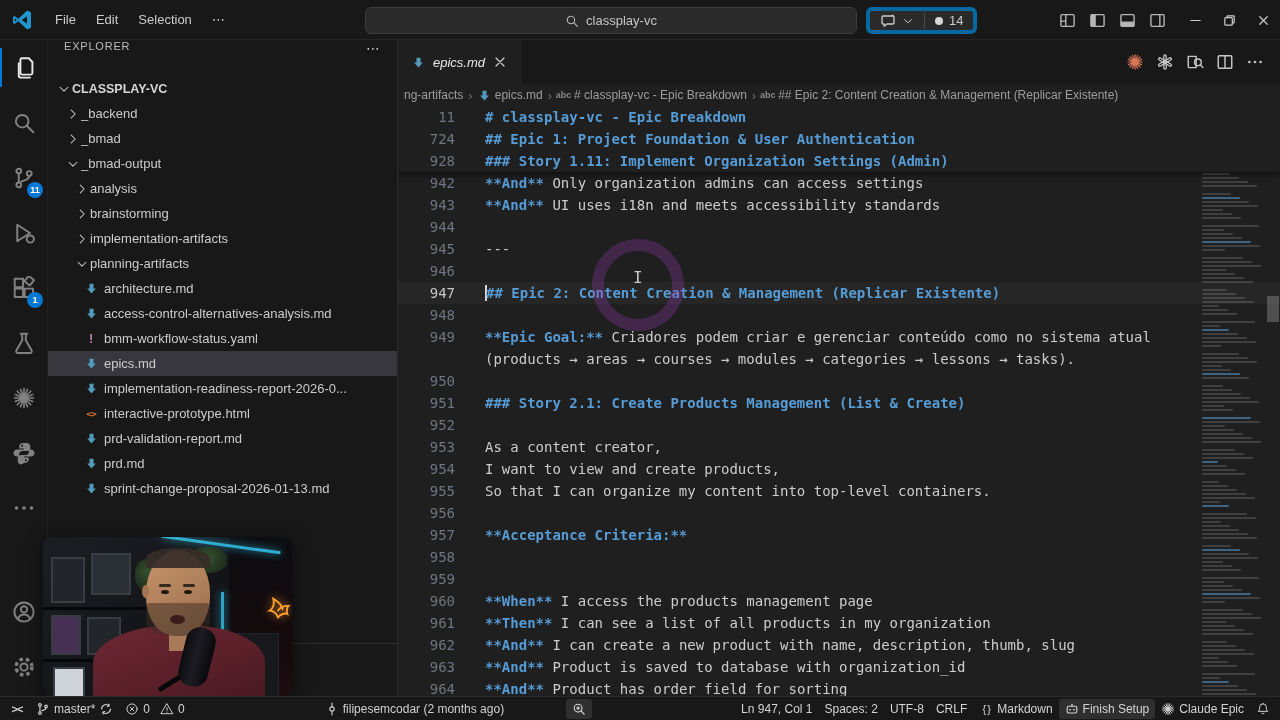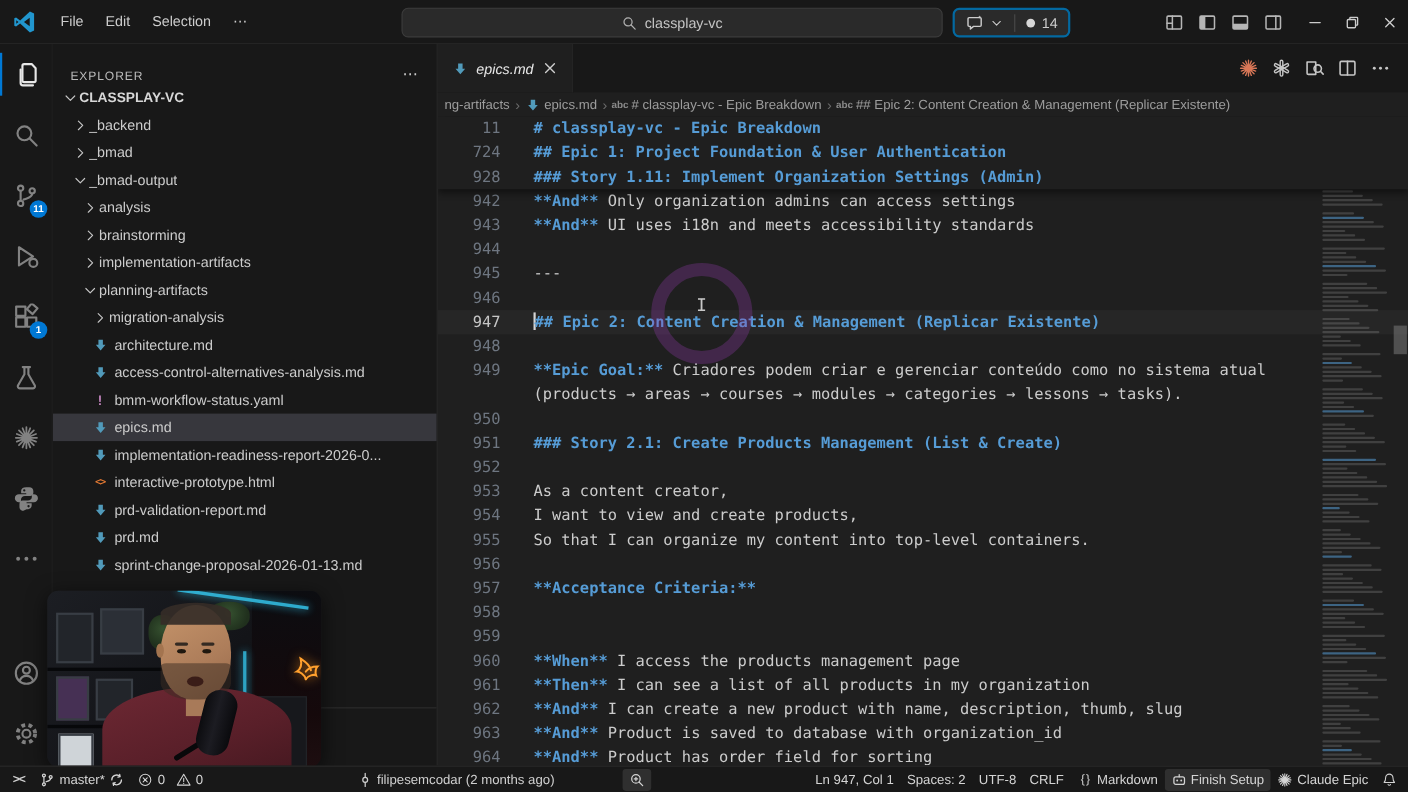--- a/index.html
+++ b/index.html
@@ -3,40 +3,40 @@
 <meta charset="utf-8">
 <style>
   html,body{margin:0;padding:0;width:1280px;height:720px;overflow:hidden;background:#1f1f1f;
     font-family:"Liberation Sans","DejaVu Sans",sans-serif;-webkit-font-smoothing:antialiased;}
   *{box-sizing:border-box}
   .titlebar{position:absolute;top:0;left:0;right:0;height:40px;background:#181818;border-bottom:1px solid #242424;display:flex;align-items:center;z-index:10}
   .tb-left{display:flex;align-items:center;gap:4px;margin-left:10px}
   .vscode-logo{width:24px;height:24px;display:inline-flex;margin-right:8px}
   .menu-item{color:#cccccc;font-size:13px;padding:4px 9px;border-radius:5px;cursor:default}
   .tb-search{position:absolute;left:365px;top:7px;width:492px;height:27px;background:#2a2a2a;border:1px solid #3c3c3c;border-radius:6px;display:flex;align-items:center;justify-content:center;gap:7px;color:#c5c5c5;font-size:13px}
-  .tb-chat{position:absolute;left:866px;top:7px;height:27px;background:#2a2a2a;border:2px solid #0369a1;border-radius:6px;display:flex;align-items:center;padding:0 10px;gap:6px;color:#cccccc;font-size:13px}
+  .tb-chat{position:absolute;left:866px;top:7px;height:27px;background:#2a2a2a;border:4px solid #0369a1;border-radius:6px;display:flex;align-items:center;padding:0 10px;gap:6px;color:#cccccc;font-size:13px}
   .tb-chat .sep{width:1px;height:16px;background:#4a4a4a;margin:0 4px}
   .tb-chat .dot{width:8px;height:8px;border-radius:50%;background:#d7d7d7}
   .tb-right{position:absolute;right:0;top:0;height:40px;display:flex;align-items:center}
   .layout-btn{width:30px;height:40px;display:flex;align-items:center;justify-content:center;color:#b6b6b6}
   .win-btn{width:34px;height:40px;display:flex;align-items:center;justify-content:center;color:#cccccc}
   .icon{display:inline-flex;align-items:center;justify-content:center}
   .icon svg{width:100%;height:100%}
 
   .workbench{position:absolute;top:40px;left:0;right:0;bottom:24px;display:flex}
   .activitybar{width:48px;background:#181818;display:flex;flex-direction:column;border-right:1px solid #222}
   .ab-item{position:relative;width:48px;height:55px;display:flex;align-items:center;justify-content:center;color:#828282}
   .ab-item .icon{width:24px;height:24px}
   .ab-item.active{color:#e7e7e7}
   .ab-item.active::before{content:"";position:absolute;left:0;top:8px;bottom:8px;width:2px;background:#0078d4}
   .ab-badge{position:absolute;right:5px;bottom:7px;min-width:16px;height:16px;border-radius:50%;background:#0078d4;color:#fff;font-size:9px;line-height:16px;text-align:center;font-weight:bold}
   .ab-bottom{margin-top:auto;display:flex;flex-direction:column;margin-bottom:2px}
 
   .sidebar{width:350px;background:#181818;border-right:1px solid #2b2b2b;position:relative;overflow:hidden}
-  .sb-header{height:36px;display:flex;align-items:flex-end;padding:0 16px;color:#bbbbbb;font-size:11px;letter-spacing:.8px}
+  .sb-header{height:36px;display:flex;align-items:flex-start;padding:0 16px;color:#bbbbbb;font-size:11px;letter-spacing:.8px}
   .sb-actions{margin-left:auto;color:#cccccc;font-size:14px;letter-spacing:1px}
   .tree{font-size:13px;color:#cccccc}
   .trow{height:25px;display:flex;align-items:center;white-space:nowrap;overflow:hidden;cursor:default}
   .trow.selected{background:#37373d}
   .twisty{width:16px;height:16px;flex:0 0 16px;display:inline-flex;align-items:center;justify-content:center;color:#c5c5c5}
   .twisty svg{width:14px;height:14px}
   .twisty.open{transform:rotate(90deg)}
   .ficon{width:16px;height:16px;flex:0 0 16px;display:inline-flex;align-items:center;justify-content:center;margin-right:5px;font-weight:bold}
   .ficon svg{width:13px;height:13px}
   .tlabel{overflow:hidden;text-overflow:clip;white-space:nowrap}
@@ -385,29 +385,20 @@
         </div>
         <div class="trow" data-name="folder-item-planning-artifacts">
           <span style="flex: 0 0 26px;"></span>
           <span class="twisty open" data-name="chevron-right-icon">
             <svg viewBox="0 0 16 16" fill="none" stroke="currentColor" stroke-width="1.3" stroke-linecap="round" stroke-linejoin="round">
               <path d="M6 3.5L10.5 8 6 12.5" stroke-width="1.2"></path>
             </svg>
           </span>
           <span class="tlabel" data-name="item-label">planning-artifacts</span>
         </div>
-        <div class="trow" data-name="folder-item-migration-analysis">
-          <span style="flex: 0 0 35px;"></span>
-          <span class="twisty" data-name="chevron-right-icon">
-            <svg viewBox="0 0 16 16" fill="none" stroke="currentColor" stroke-width="1.3" stroke-linecap="round" stroke-linejoin="round">
-              <path d="M6 3.5L10.5 8 6 12.5" stroke-width="1.2"></path>
-            </svg>
-          </span>
-          <span class="tlabel" data-name="item-label">migration-analysis</span>
-        </div>
         <div class="trow" data-name="file-item-architecture-md">
           <span style="flex: 0 0 35px;"></span>
           <span class="ficon" data-name="markdown-file-icon">
             <svg viewBox="0 0 16 16" fill="#519aba">
               <path d="M8 14.2L2.6 8h2.9V2.2h5V8h2.9z"></path>
             </svg>
           </span>
           <span class="tlabel" data-name="item-label">architecture.md</span>
         </div>
         <div class="trow" data-name="file-item-access-control-alternatives-analysis-md">

